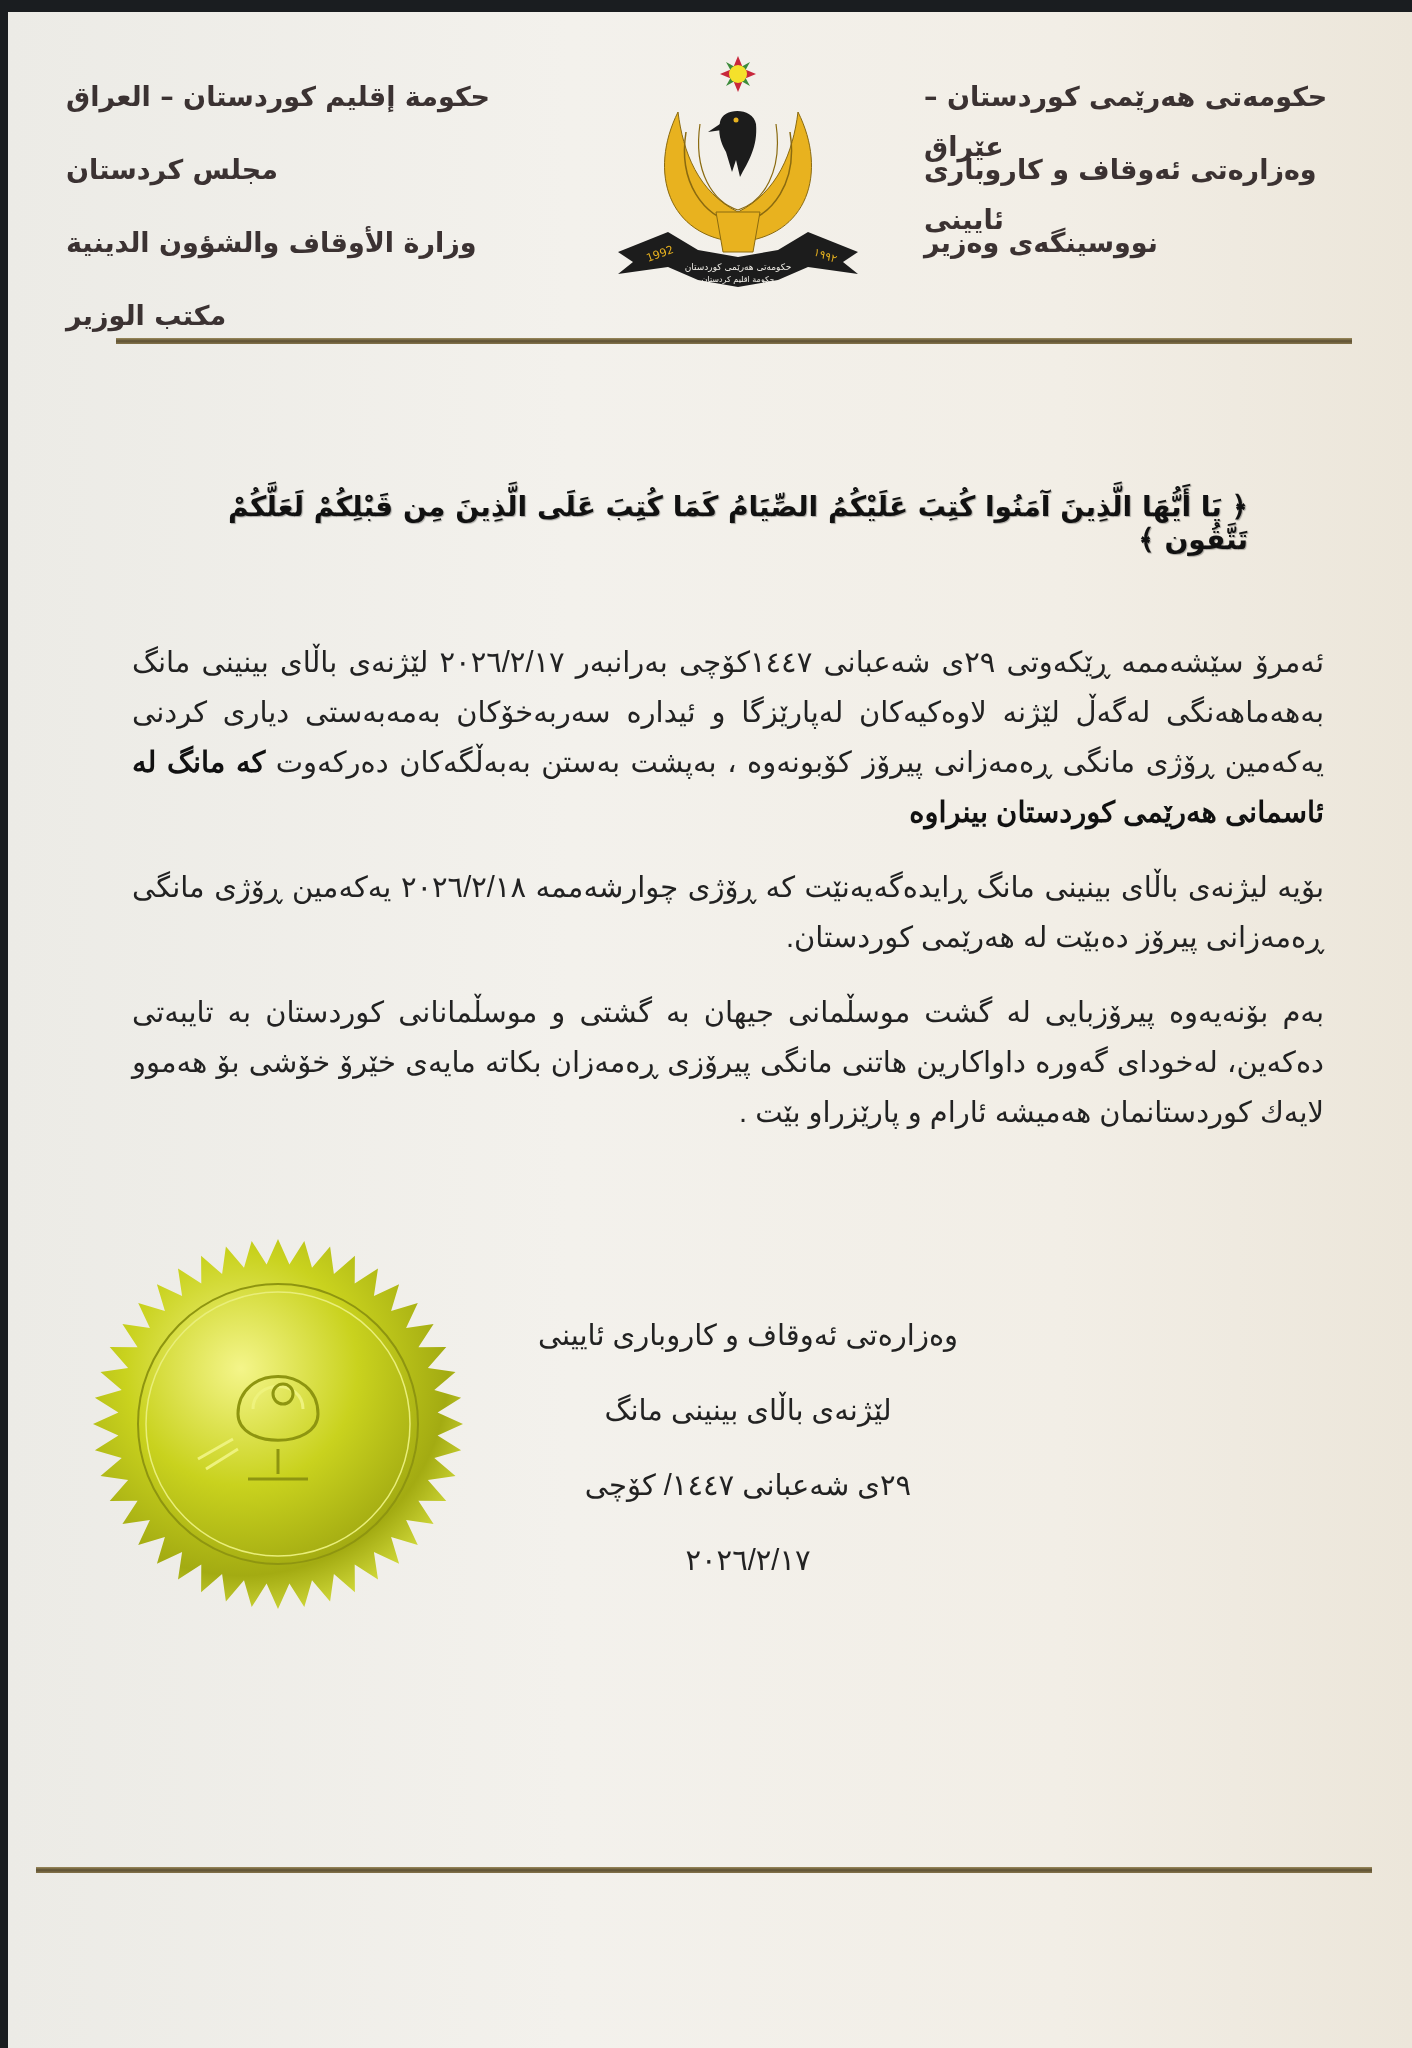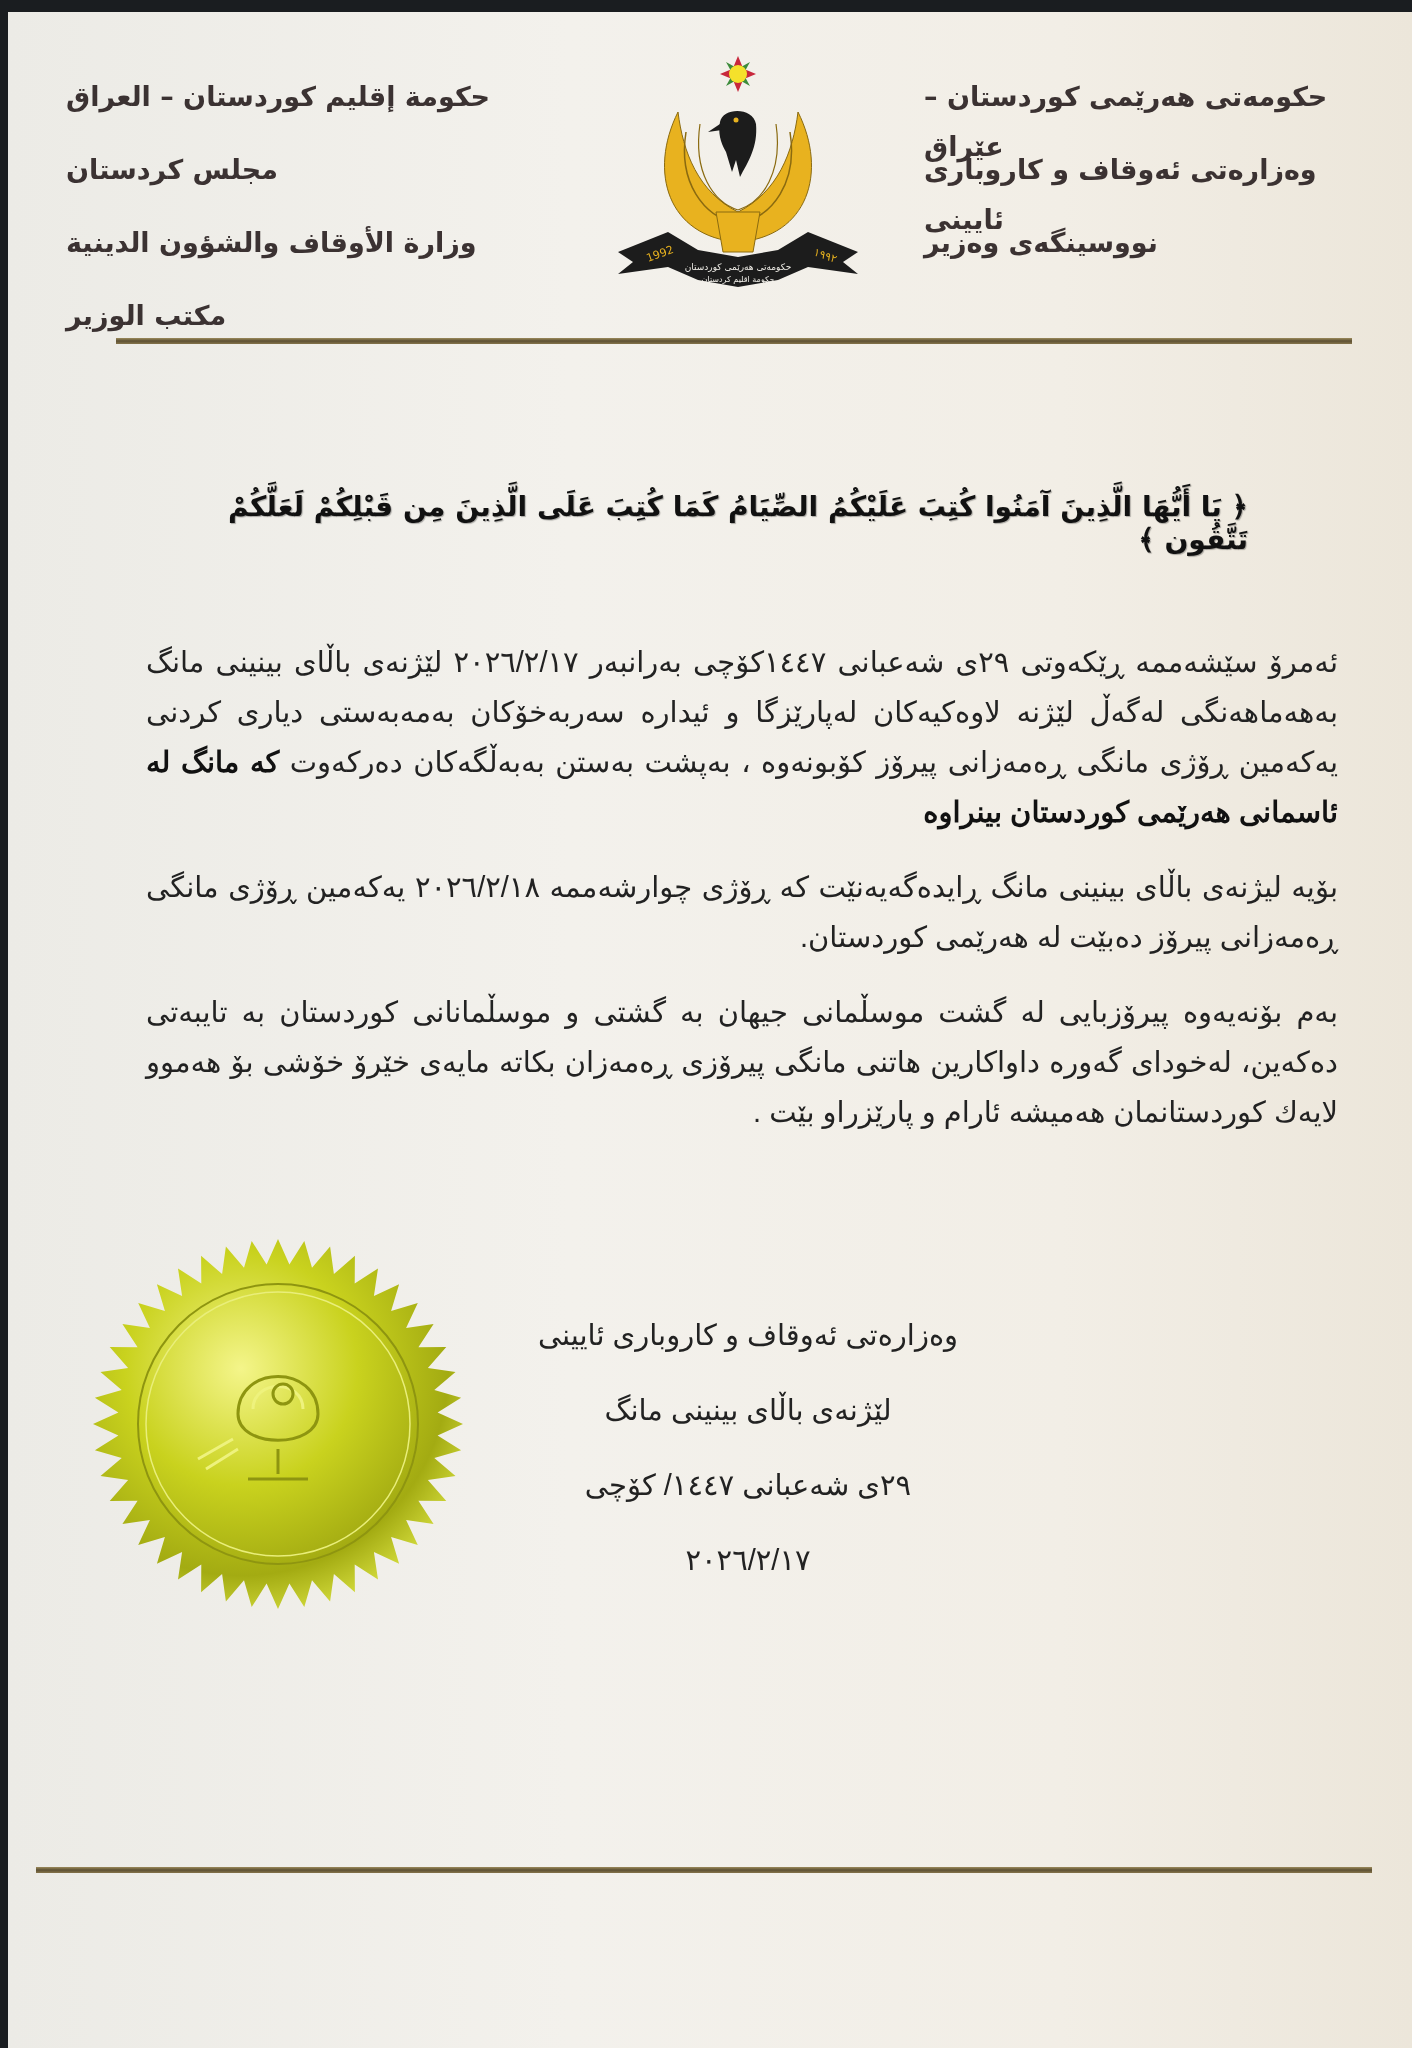--- a/index.html
+++ b/index.html
@@ -36,21 +36,21 @@
     font-weight: bold; color: #1a1a1a;
     text-shadow: 2px 2px 1px rgba(0,0,0,0.35);
   }
   .verse {
     position: absolute; top: 478px; left: 130px; width: 1110px; 
     direction: rtl; font-family: "DejaVu Sans", sans-serif; font-size: 28px;
     font-weight: bold; color: #111;
     text-shadow: 1px 1px 1px rgba(0,0,0,0.3);
   }
   .body {
-    position: absolute; top: 625px; left: 138px; width: 1192px;
+    position: absolute; top: 625px; left: 124px; width: 1192px;
     direction: rtl; text-align: justify; font-family: "Liberation Sans", sans-serif;
     font-size: 29px; line-height: 50px; color: #222;
   }
   .body p { margin: 0 0 25px 0; }
   .body b { font-weight: bold; color: #111; }
   .sign {
     position: absolute; top: 1298px; left: 480px; width: 520px;
     direction: rtl; text-align: center; font-family: "Liberation Sans", sans-serif;
     font-size: 29px; color: #222;
   }

